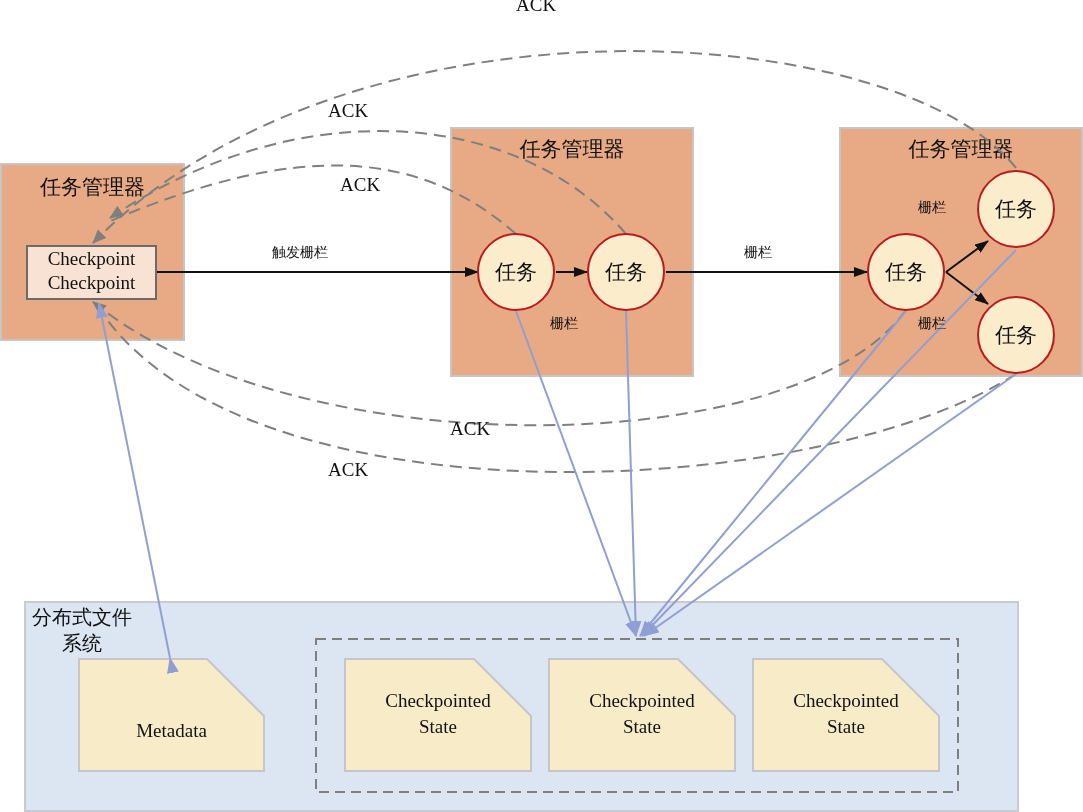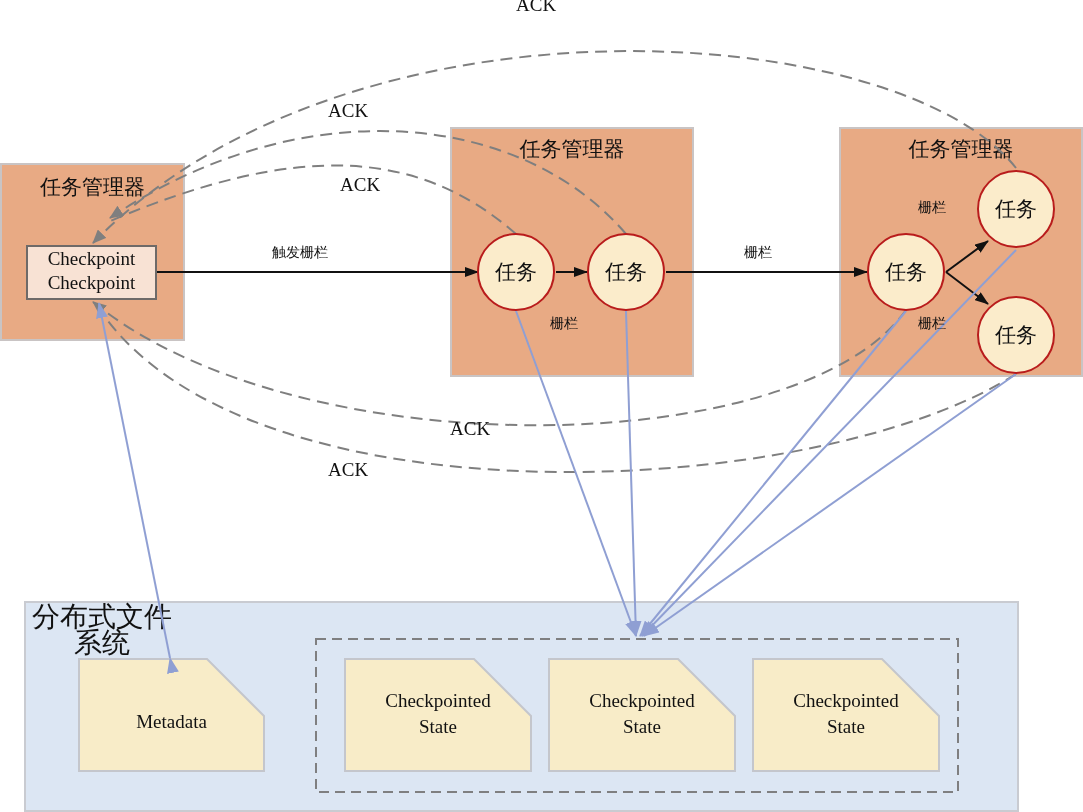--- a/index.html
+++ b/index.html
@@ -8,21 +8,21 @@
   .box { position: absolute; box-sizing: border-box; }
   .mgr { background: #e8aa84; border: 2px solid #c9c4c4; padding-left: 48px; }
   .mgr-title { position: absolute; left: 0; right: 0; text-align: center; font-size: 21px; }
   .coord { background: #f8e2d4; border: 2px solid #6e6a68; text-align: center;
            font-size: 19px; line-height: 24px; display: flex; align-items: flex-start; justify-content: center; }
   .task { position: absolute; width: 78px; height: 78px; border-radius: 50%;
           background: #fbeccb; border: 2px solid #b91c1c; box-sizing: border-box;
           display: flex; align-items: center; justify-content: center; font-size: 21px; }
   .lbl { position: absolute; font-size: 14px; white-space: nowrap; }
   .fs { background: #dce6f3; border: 2px solid #c9cbd1; }
-  .fs-title { position: absolute; font-size: 28px; line-height: 26px; text-align: center; }
+  .fs-title { position: absolute; font-size: 20px; line-height: 26px; text-align: center; }
   .doc-text { position: absolute; left: 0; right: 0; text-align: center; font-size: 19px; line-height: 26px; }
   svg { position: absolute; left: 0; top: 0; }
 </style>
 </head>
 <body>
 
 <div class="box mgr" style="left:0;top:163px;width:185px;height:178px;">
   <div class="mgr-title" style="top:8px;">任务管理器</div>
 </div>
 <div class="box coord" style="left:26px;top:245px;width:131px;height:55px;">
@@ -109,21 +109,21 @@
 <div class="lbl" style="left:918px;top:199px;">栅栏</div>
 <div class="lbl" style="left:918px;top:315px;">栅栏</div>
 
 <div class="lbl" style="left:516px;top:-6px;font-size:19px;">ACK</div>
 <div class="lbl" style="left:328px;top:100px;font-size:19px;">ACK</div>
 <div class="lbl" style="left:340px;top:174px;font-size:19px;">ACK</div>
 <div class="lbl" style="left:450px;top:418px;font-size:19px;">ACK</div>
 <div class="lbl" style="left:328px;top:459px;font-size:19px;">ACK</div>
 
 <div class="box" style="left:79px;top:659px;width:185px;height:112px;">
-  <div class="doc-text" style="top:50px;">Metadata</div>
+  <div class="doc-text" style="top:59px;">Metadata</div>
 </div>
 <div class="box" style="left:345px;top:659px;width:186px;height:112px;">
   <div class="doc-text" style="top:29px;">
     <div>Checkpointed</div>
     <div>State</div>
   </div>
 </div>
 <div class="box" style="left:549px;top:659px;width:186px;height:112px;">
   <div class="doc-text" style="top:29px;">
     <div>Checkpointed</div>

